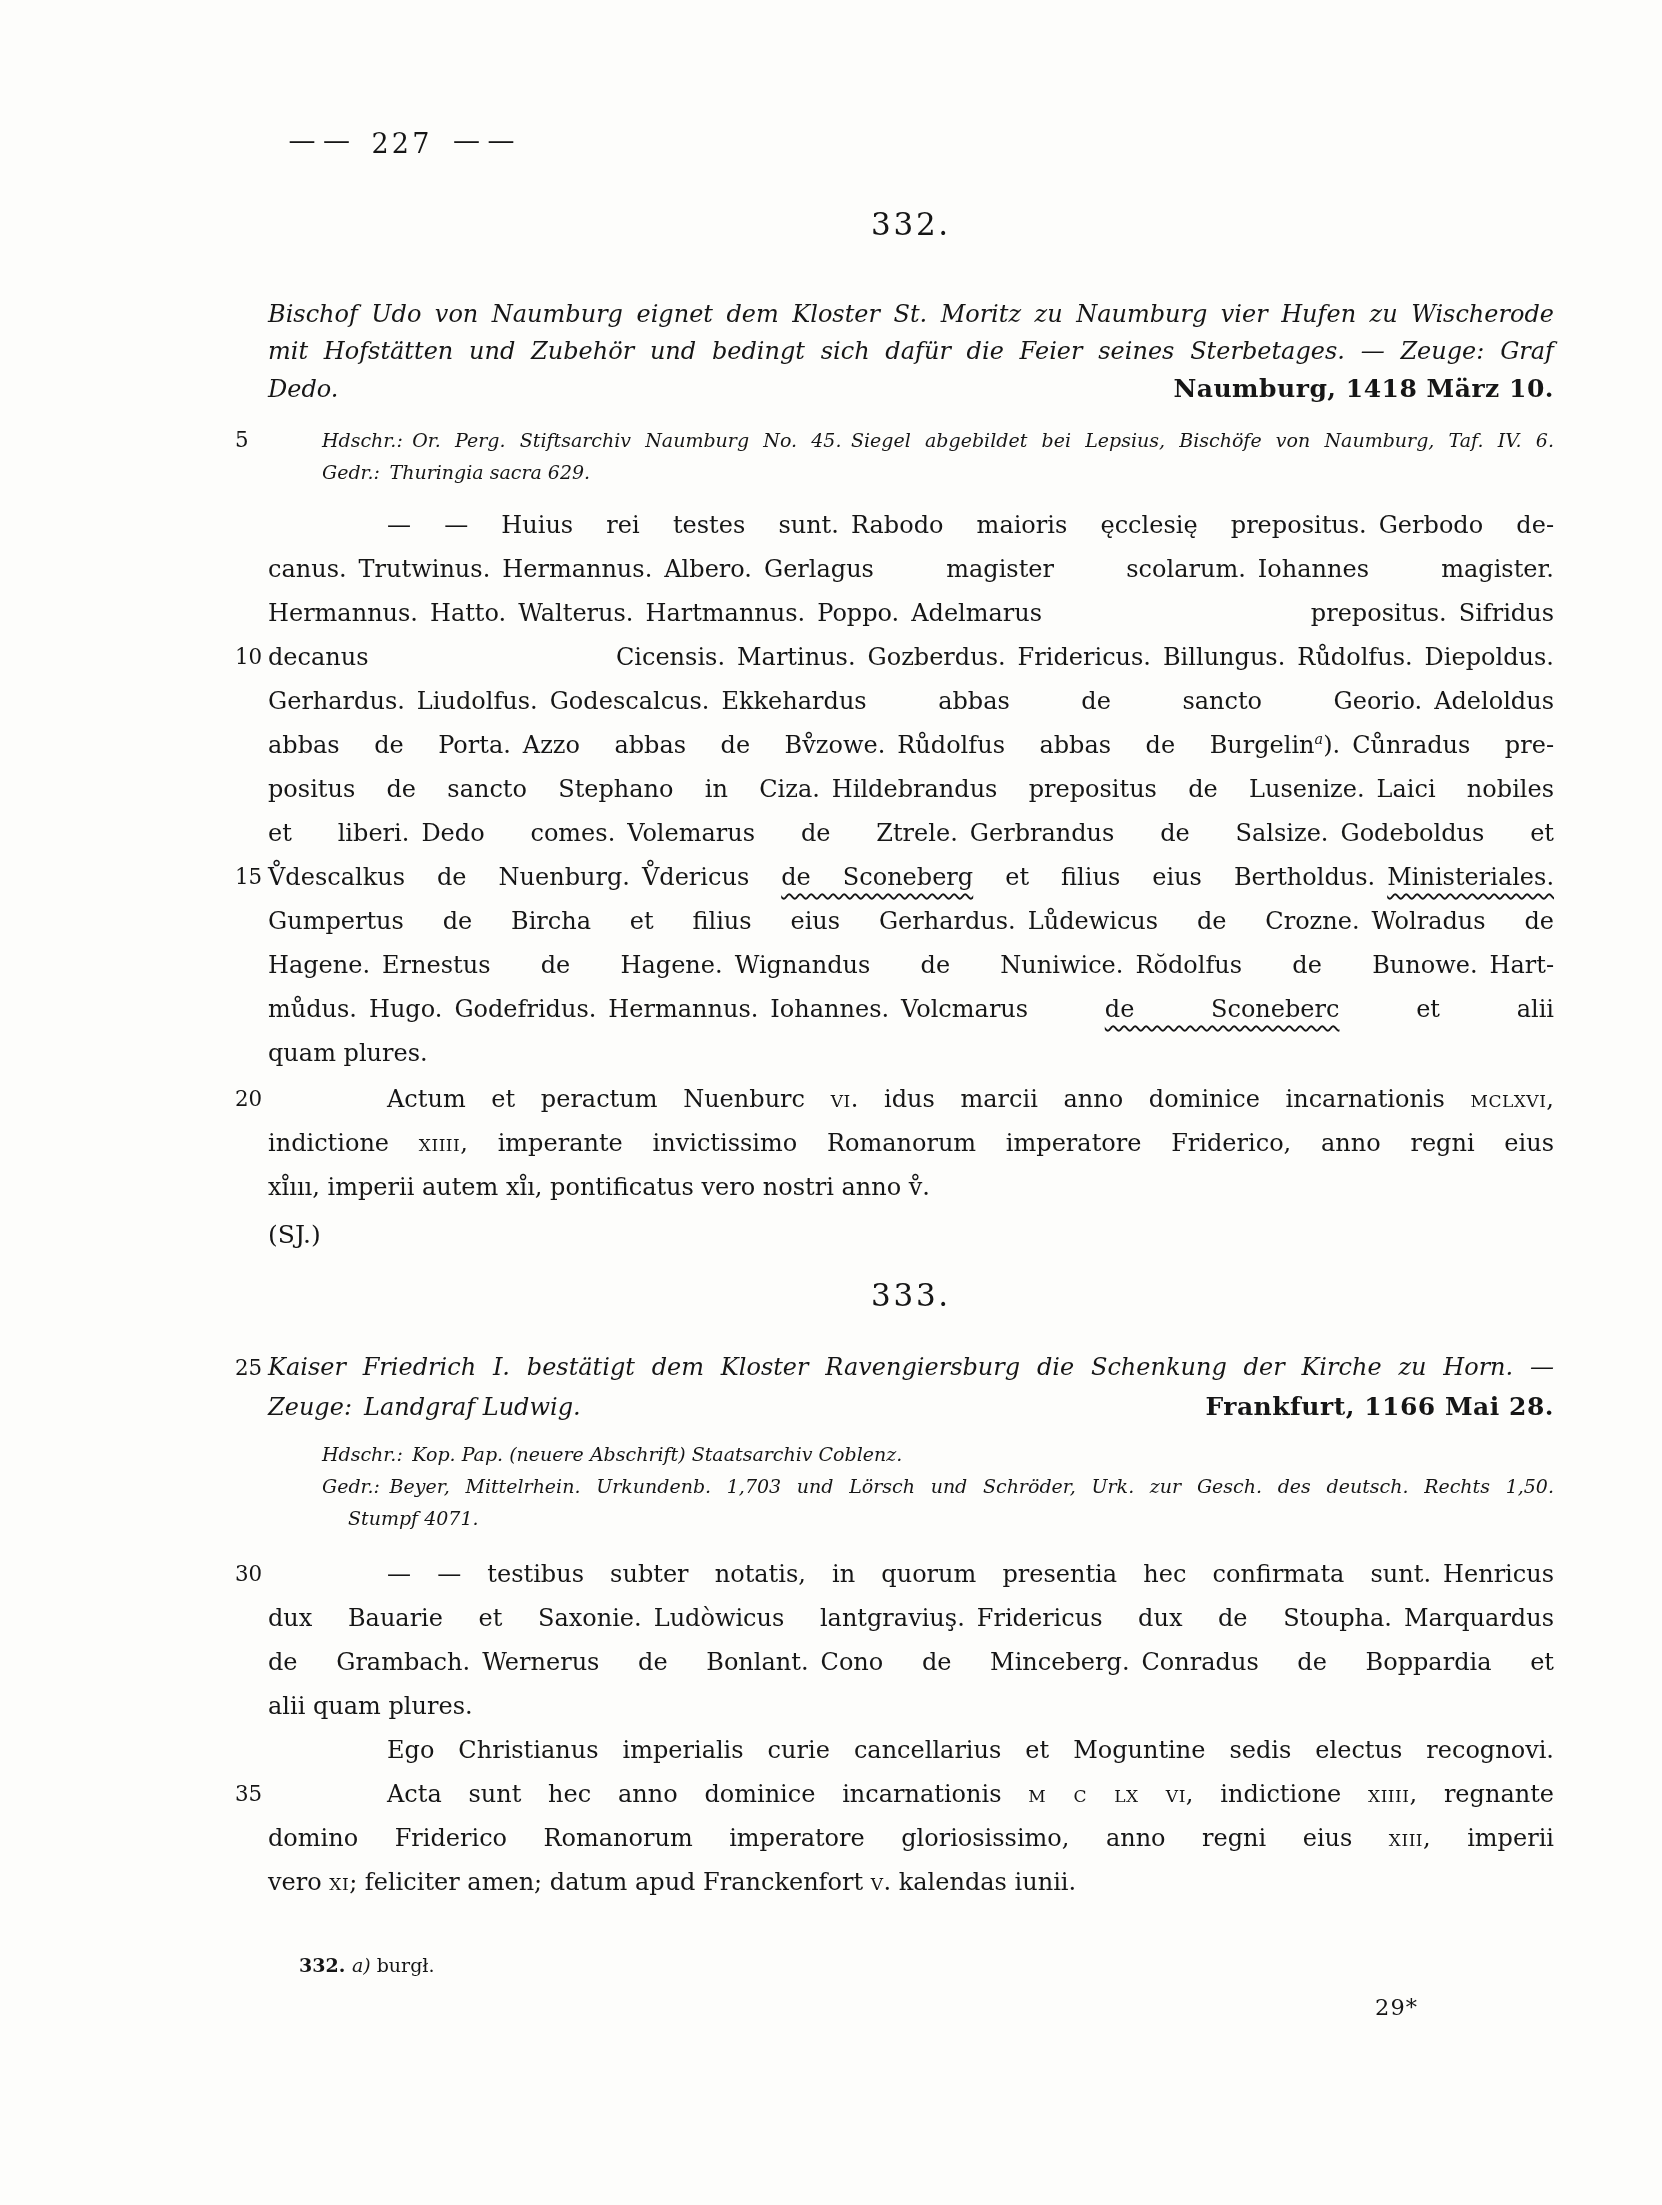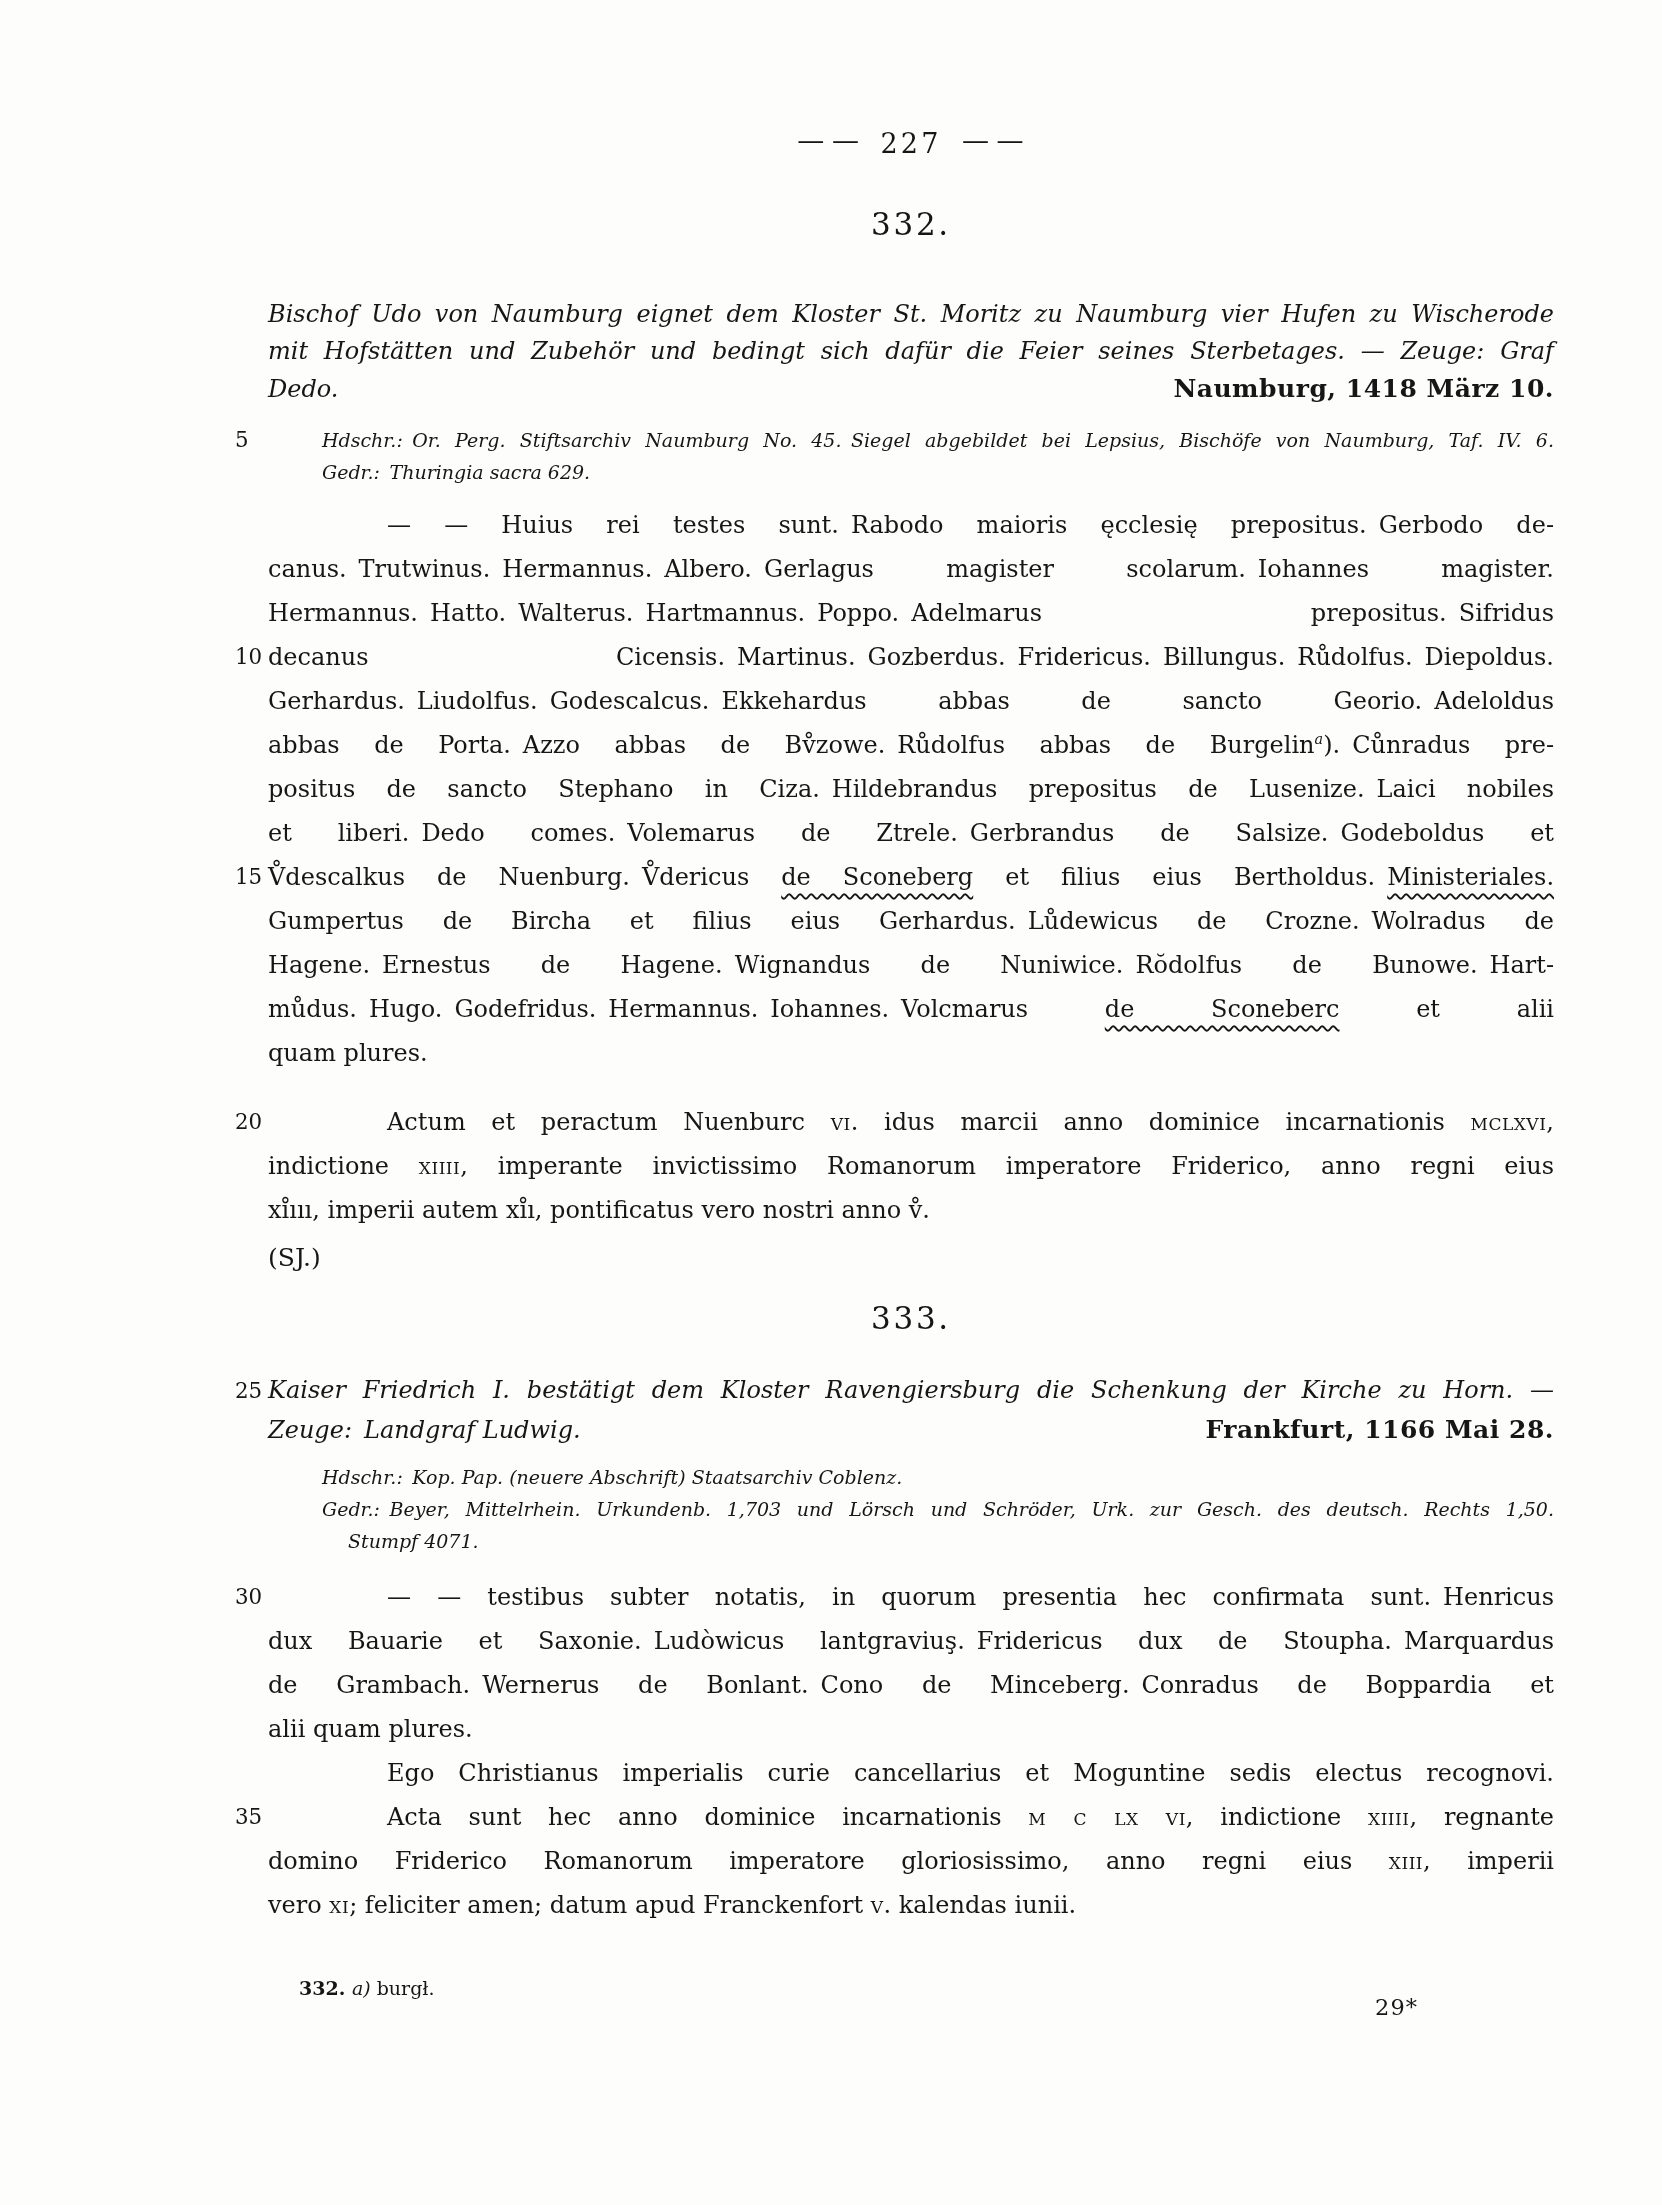--- a/index.html
+++ b/index.html
@@ -8,21 +8,20 @@
     width:1662px;height:2205px;
     background:#fdfdfb;
     color:#161616;
     font-family:"DejaVu Serif","Liberation Serif",serif;
     overflow:hidden;
   }
   .textcol{position:absolute;left:268px;top:0;width:1286px;}
 
   .pagehead{
     padding-top:125px;
-    text-align:center;
     font-size:27px;line-height:37px;
     letter-spacing:1.1px;
     white-space:nowrap;
   }
   .pagehead .dash{margin:0 20.4px;position:relative;top:-3.2px;}
   .pagehead .pgnum{letter-spacing:3.2px;}
 
   .docnum{
     text-align:center;
     font-size:31px;line-height:41px;
@@ -48,21 +47,21 @@
     margin-left:54px;
     width:1232px;
     font-size:19px;line-height:32px;
     font-style:italic;
   }
   .sources .lineno{left:-87px;}
   .src-indent{margin-left:26px;}
 
   .bodytext{margin-top:15px;font-size:24px;line-height:44px;}
   .body333{margin-top:18px;}
-  .gap{margin-top:25px;}
+  .gap{margin-top:2px;}
 
   .lineno{
     position:absolute;left:-33px;top:0;
     font-size:21.4px;font-style:normal;font-weight:400;
     text-indent:0;
     letter-spacing:0;
   }
 
   .summary333{margin-top:32px;font-size:24px;line-height:39px;font-style:italic;}
   .sources333{margin-top:10.7px;}

